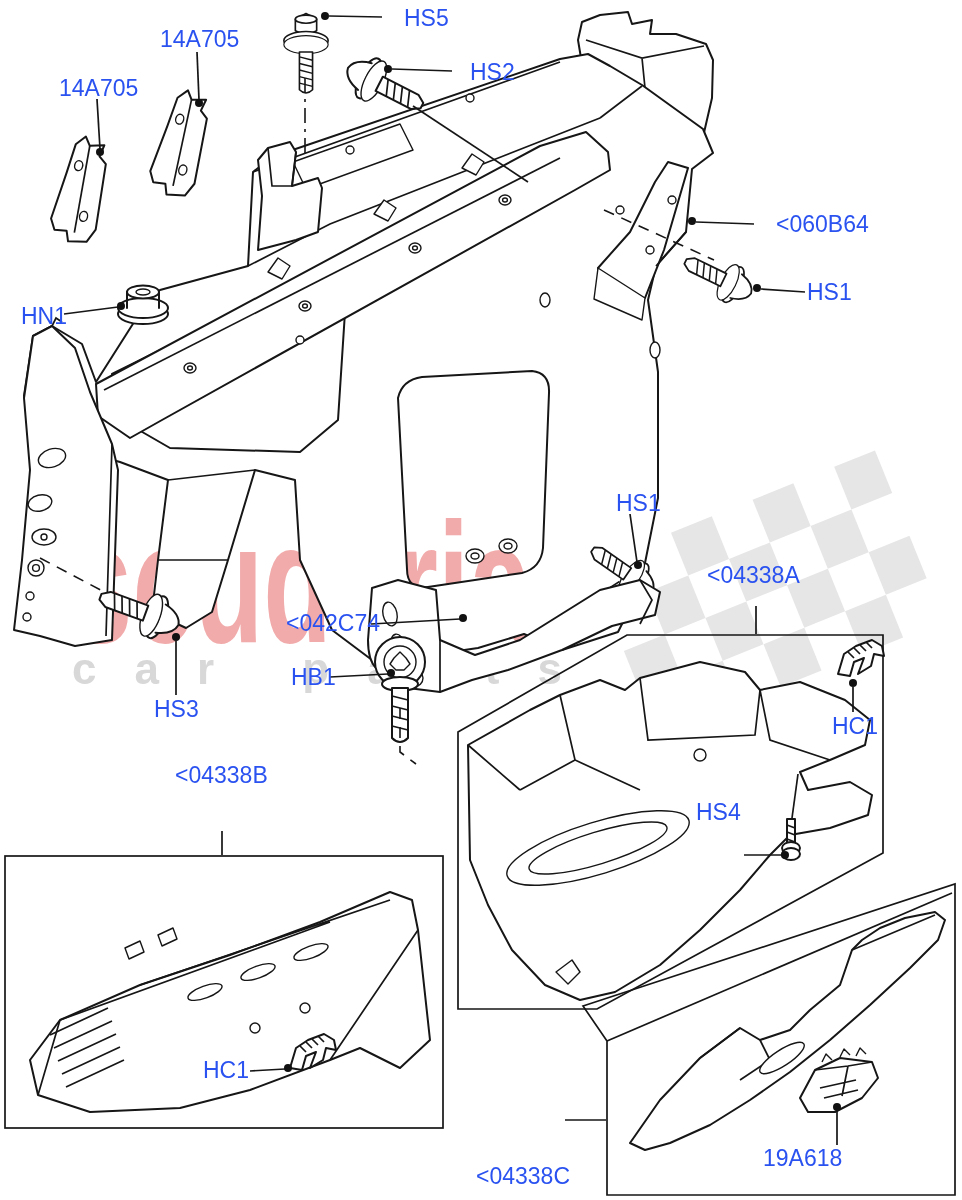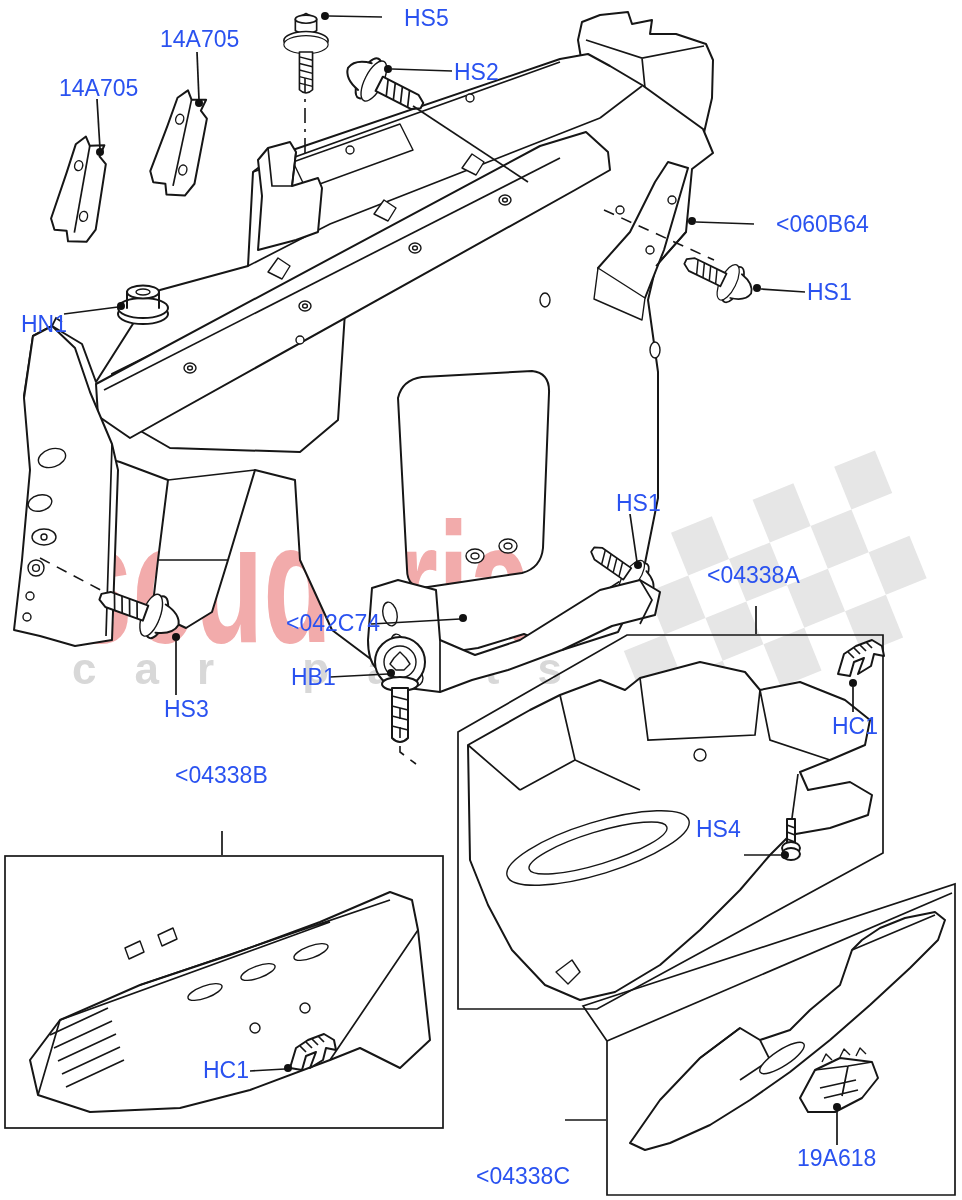--- a/index.html
+++ b/index.html
@@ -268,29 +268,29 @@
         <circle class="dot" cx="288" cy="1068" r="4"></circle>
     <path class="ln" d="M565,1120 L606,1120"></path>
     <path class="ln" d="M837,1111 L837,1145"></path>
         <circle class="dot" cx="837" cy="1107" r="4"></circle>
   </g>
 </svg>
 
 <div class="lbl" style="left:160px;top:27px">14A705</div>
 <div class="lbl" style="left:59px;top:76px">14A705</div>
 <div class="lbl" style="left:404px;top:6px">HS5</div>
-<div class="lbl" style="left:454px;top:60px">HS2</div>
+<div class="lbl" style="left:470px;top:60px">HS2</div>
 <div class="lbl" style="left:776px;top:212px">&lt;060B64</div>
 <div class="lbl" style="left:807px;top:280px">HS1</div>
-<div class="lbl" style="left:21px;top:312px">HN1</div>
-<div class="lbl" style="left:164px;top:697px">HS3</div>
+<div class="lbl" style="left:21px;top:304px">HN1</div>
+<div class="lbl" style="left:154px;top:697px">HS3</div>
 <div class="lbl" style="left:286px;top:611px">&lt;042C74</div>
 <div class="lbl" style="left:291px;top:665px">HB1</div>
 <div class="lbl" style="left:616px;top:491px">HS1</div>
 <div class="lbl" style="left:707px;top:563px">&lt;04338A</div>
 <div class="lbl" style="left:832px;top:714px">HC1</div>
-<div class="lbl" style="left:696px;top:817px">HS4</div>
+<div class="lbl" style="left:696px;top:800px">HS4</div>
 <div class="lbl" style="left:175px;top:763px">&lt;04338B</div>
 <div class="lbl" style="left:203px;top:1058px">HC1</div>
 <div class="lbl" style="left:476px;top:1164px">&lt;04338C</div>
-<div class="lbl" style="left:797px;top:1146px">19A618</div>
+<div class="lbl" style="left:763px;top:1146px">19A618</div>
 
 </div>
 
 </body></html>

